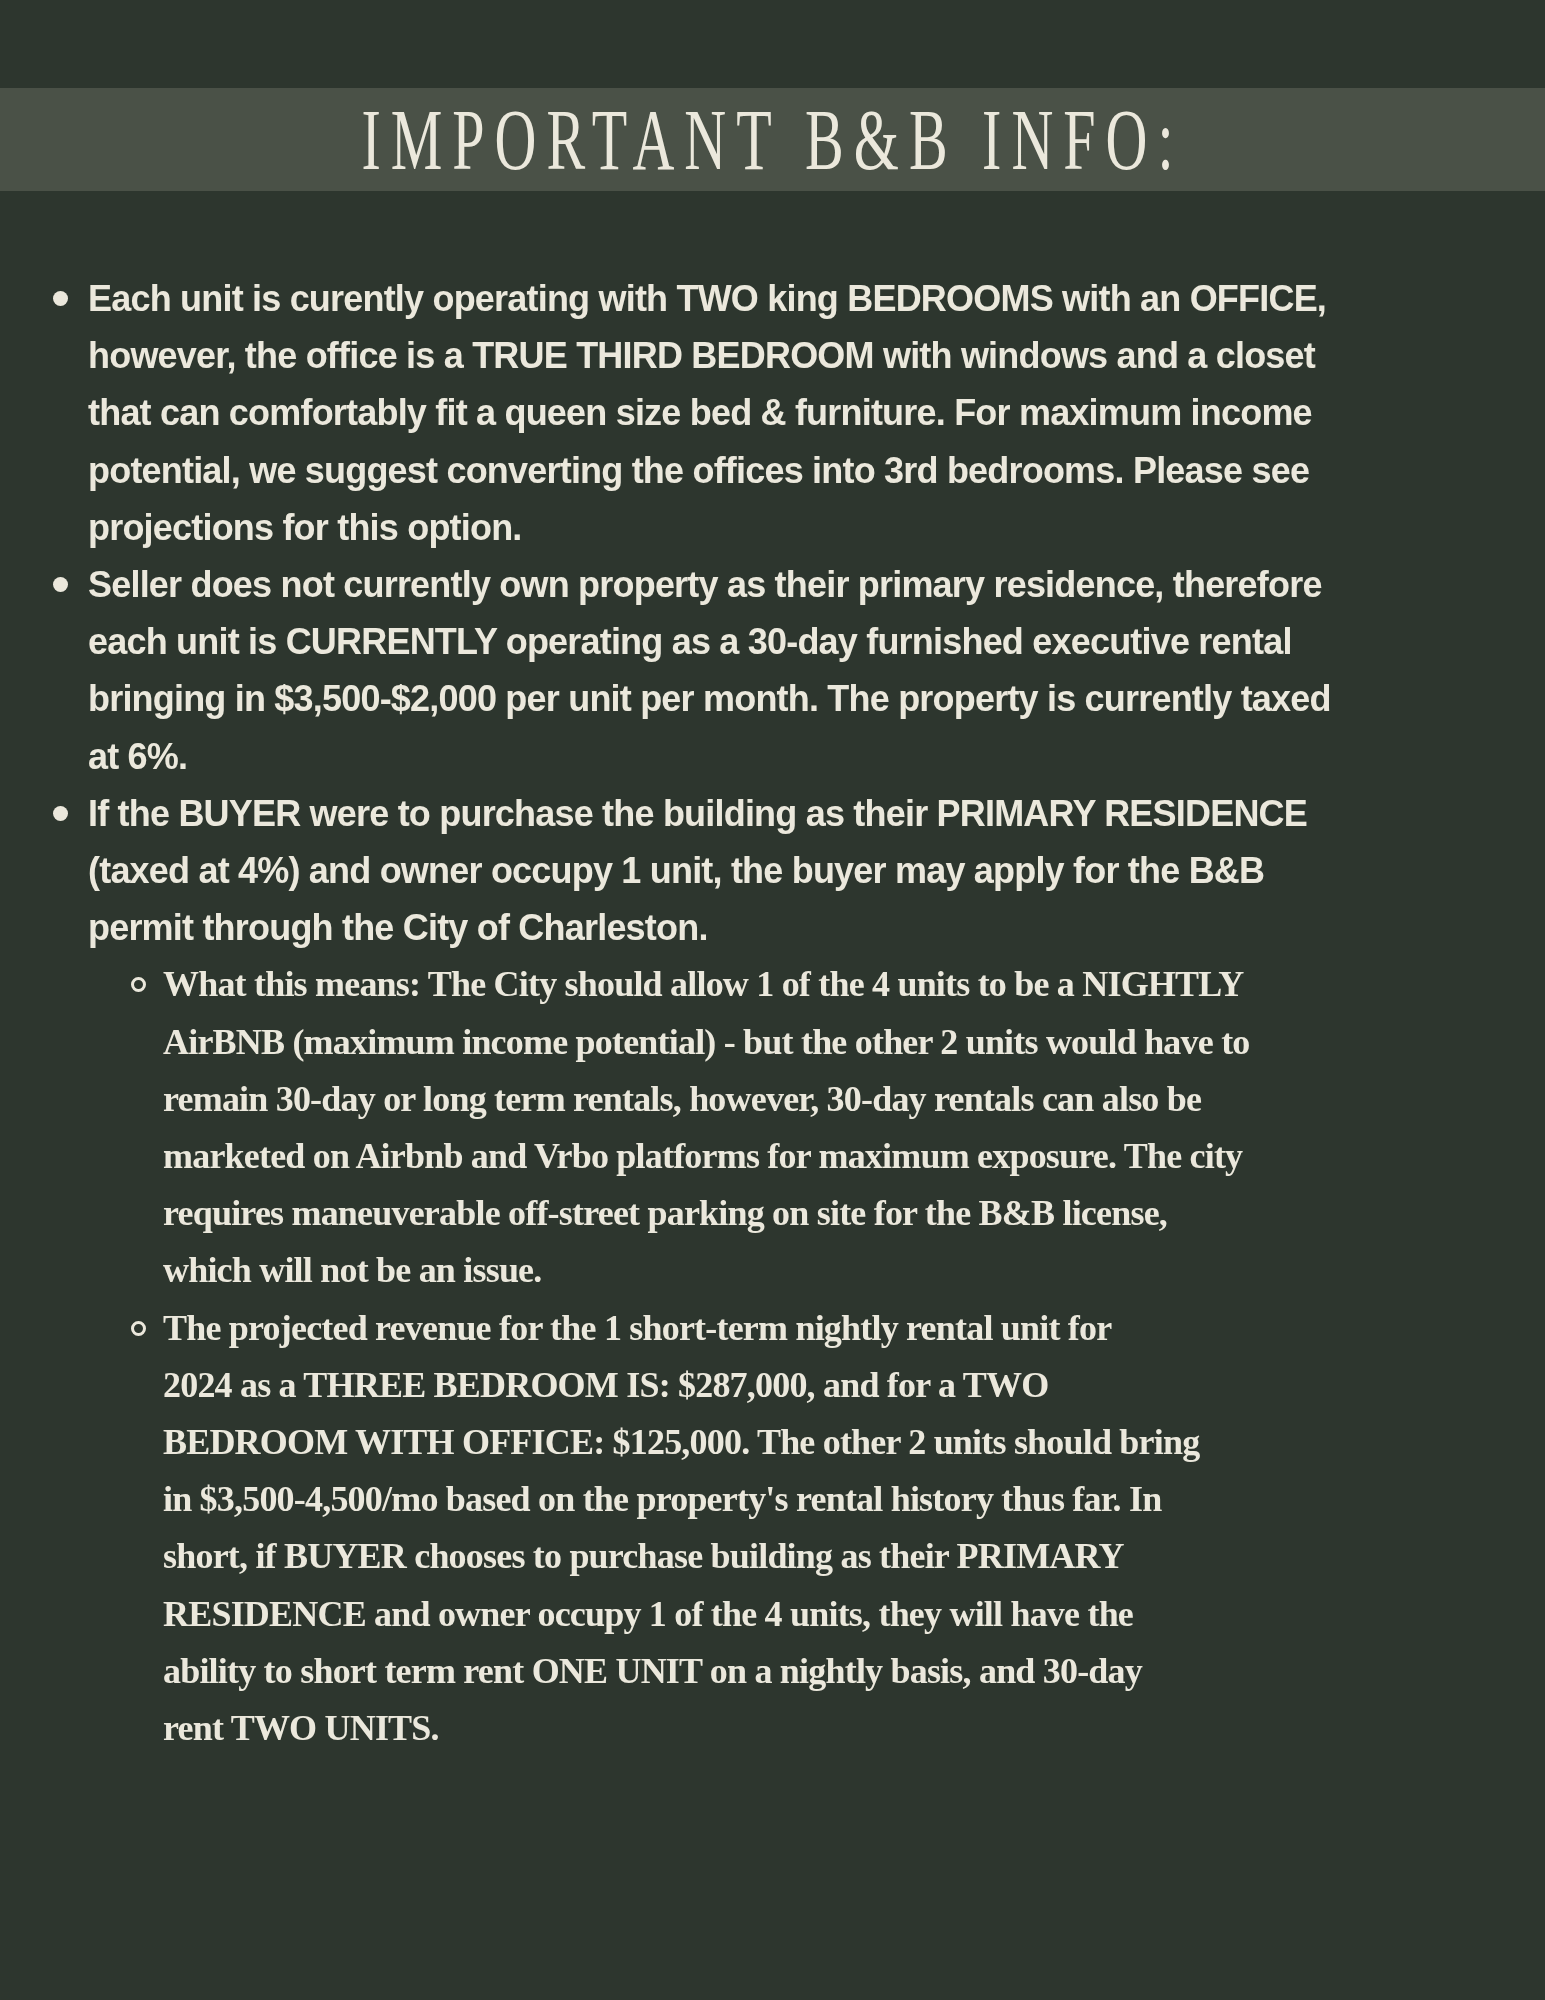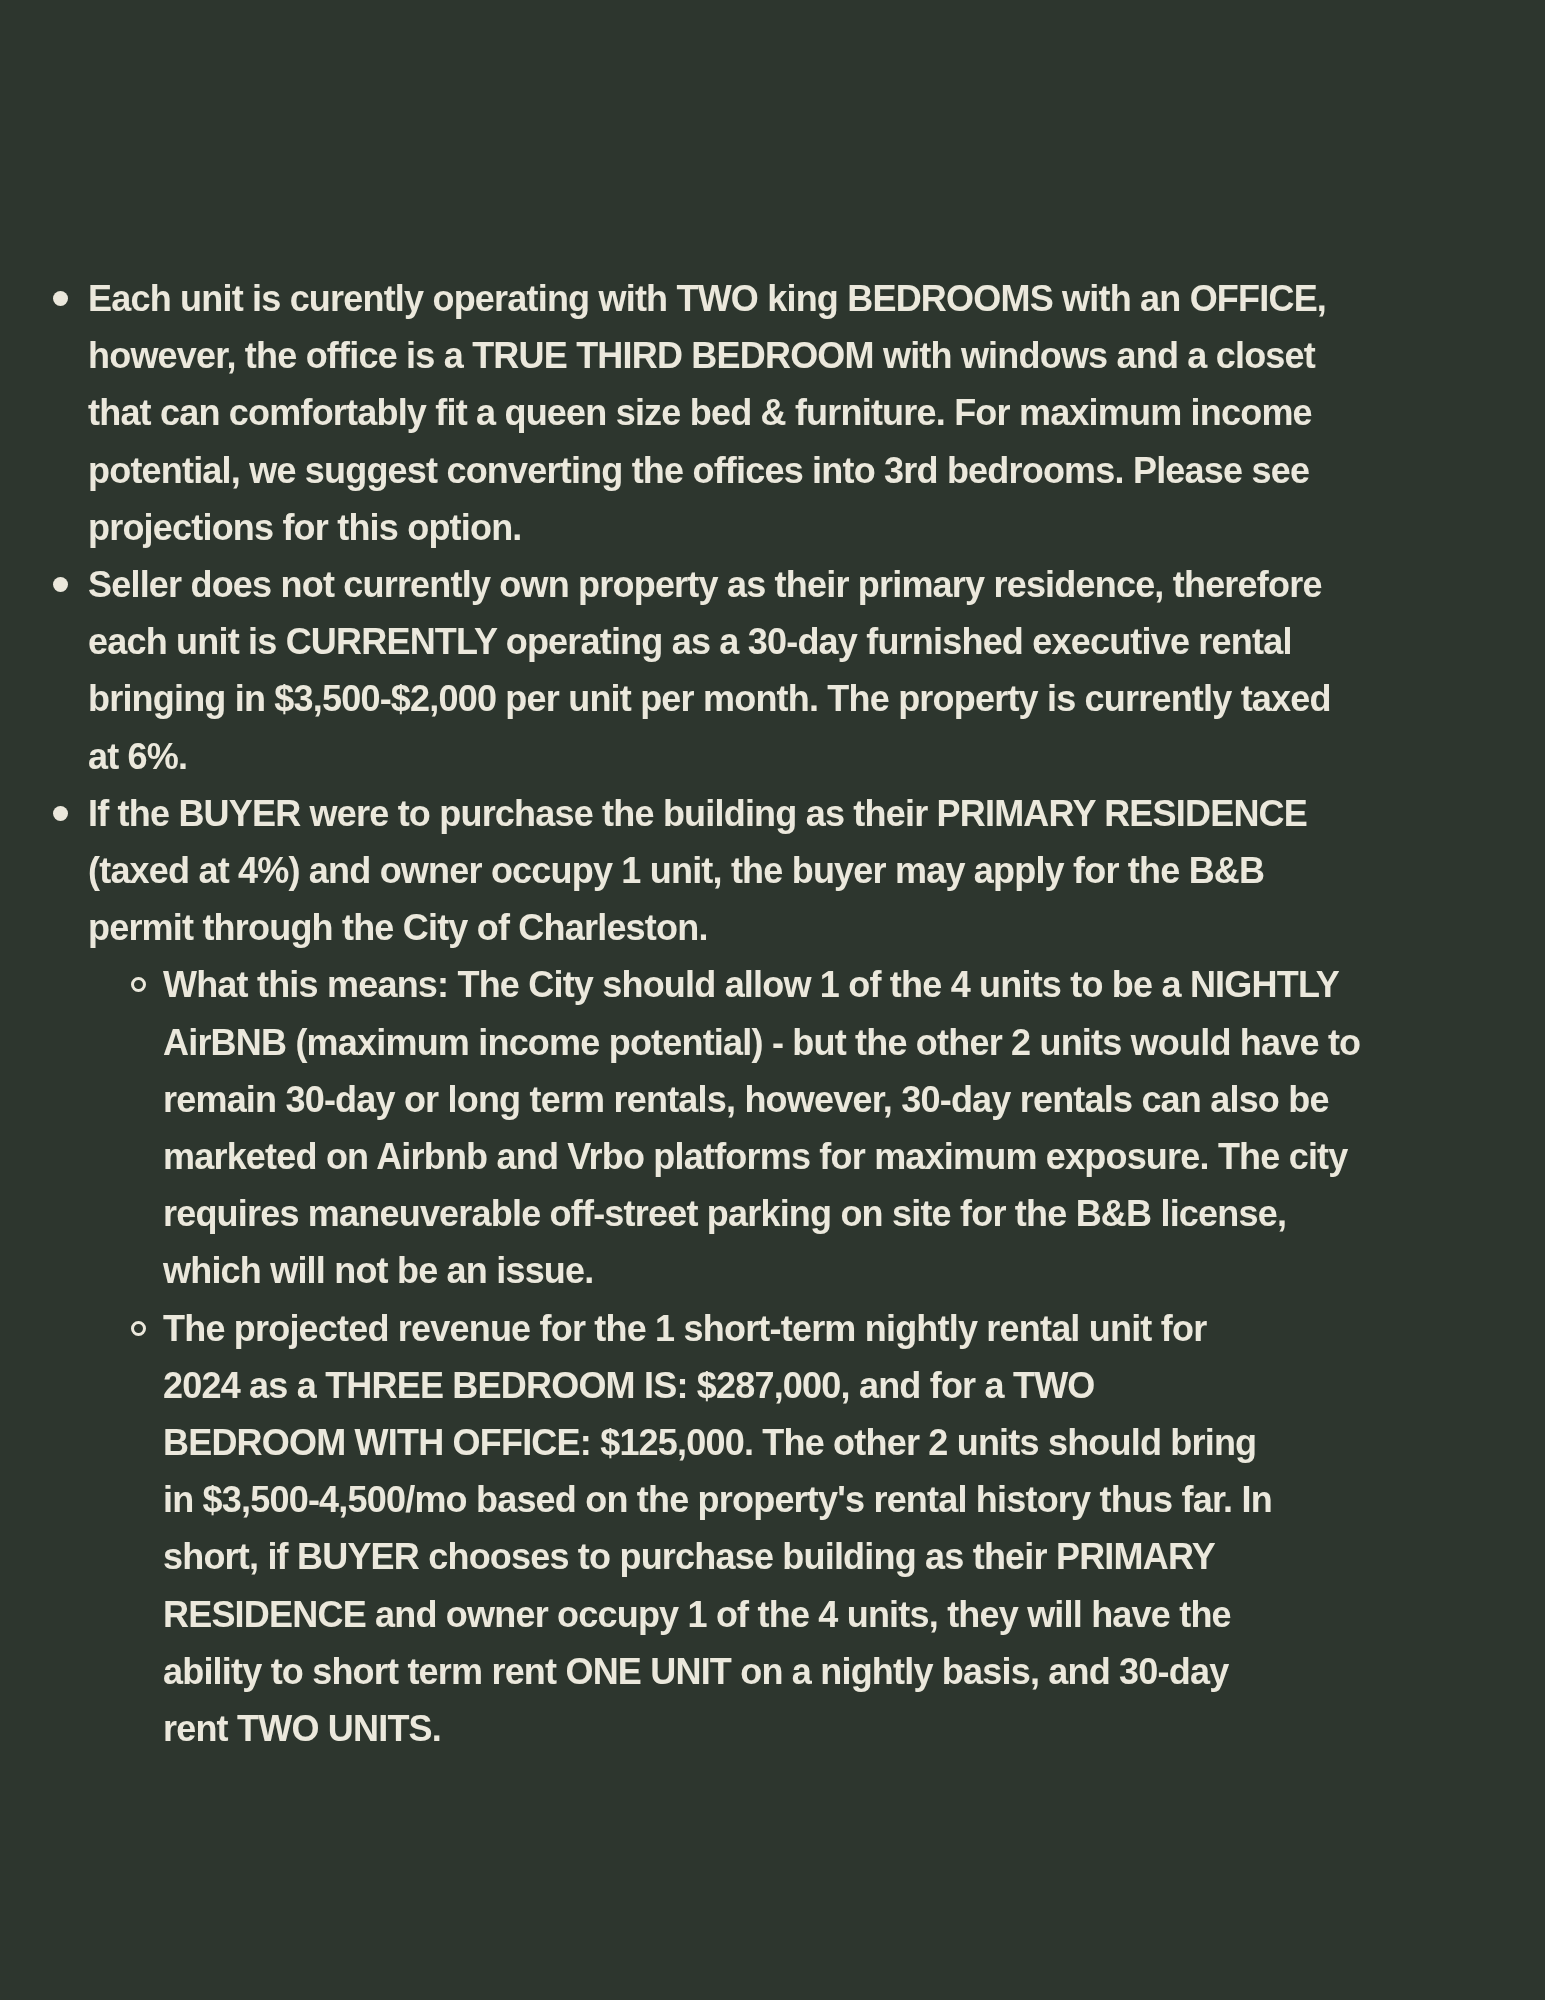--- a/index.html
+++ b/index.html
@@ -66,27 +66,30 @@
   .ring {
     flex: 0 0 15px;
     width: 15px; height: 15px;
     margin-top: 21px;
     margin-right: 17px;
     border-radius: 50%;
     border: 3px solid var(--ink);
     background: transparent;
   }
   .li-body { flex: 1 1 auto; min-width: 0; }
-  .l2 > li { padding-left: 43px; }
+  .l2 > li { padding-left: 43px; font-family: Liberation Serif, serif; }
 </style>
 </head>
 <body>
 
 <div class="page">
 
+  <header class="title-band">
+    <h1>IMPORTANT B&amp;B INFO:</h1>
+  </header>
 
   <main class="content">
     <ul class="l1">
 
       <li>
         <span class="dot"></span>
         <div class="li-body">
           <div class="txt">Each unit is curently operating with TWO king BEDROOMS with an OFFICE,
 however, the office is a TRUE THIRD BEDROOM with windows and a closet
 that can comfortably fit a queen size bed &amp; furniture. For maximum income

